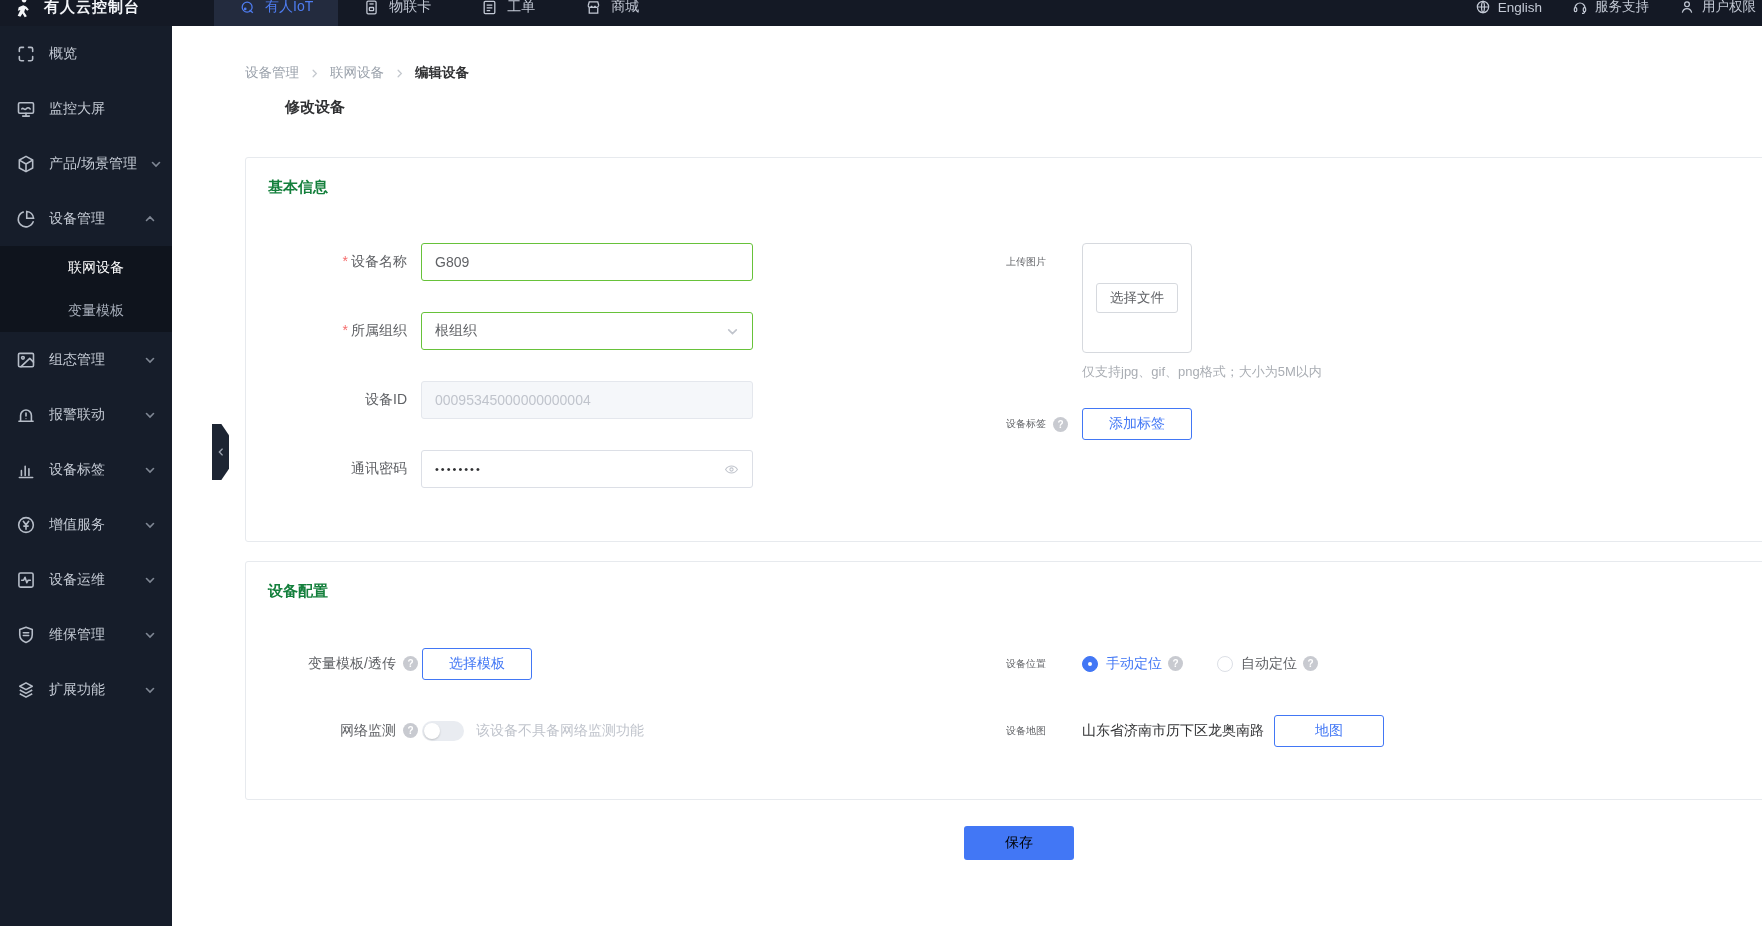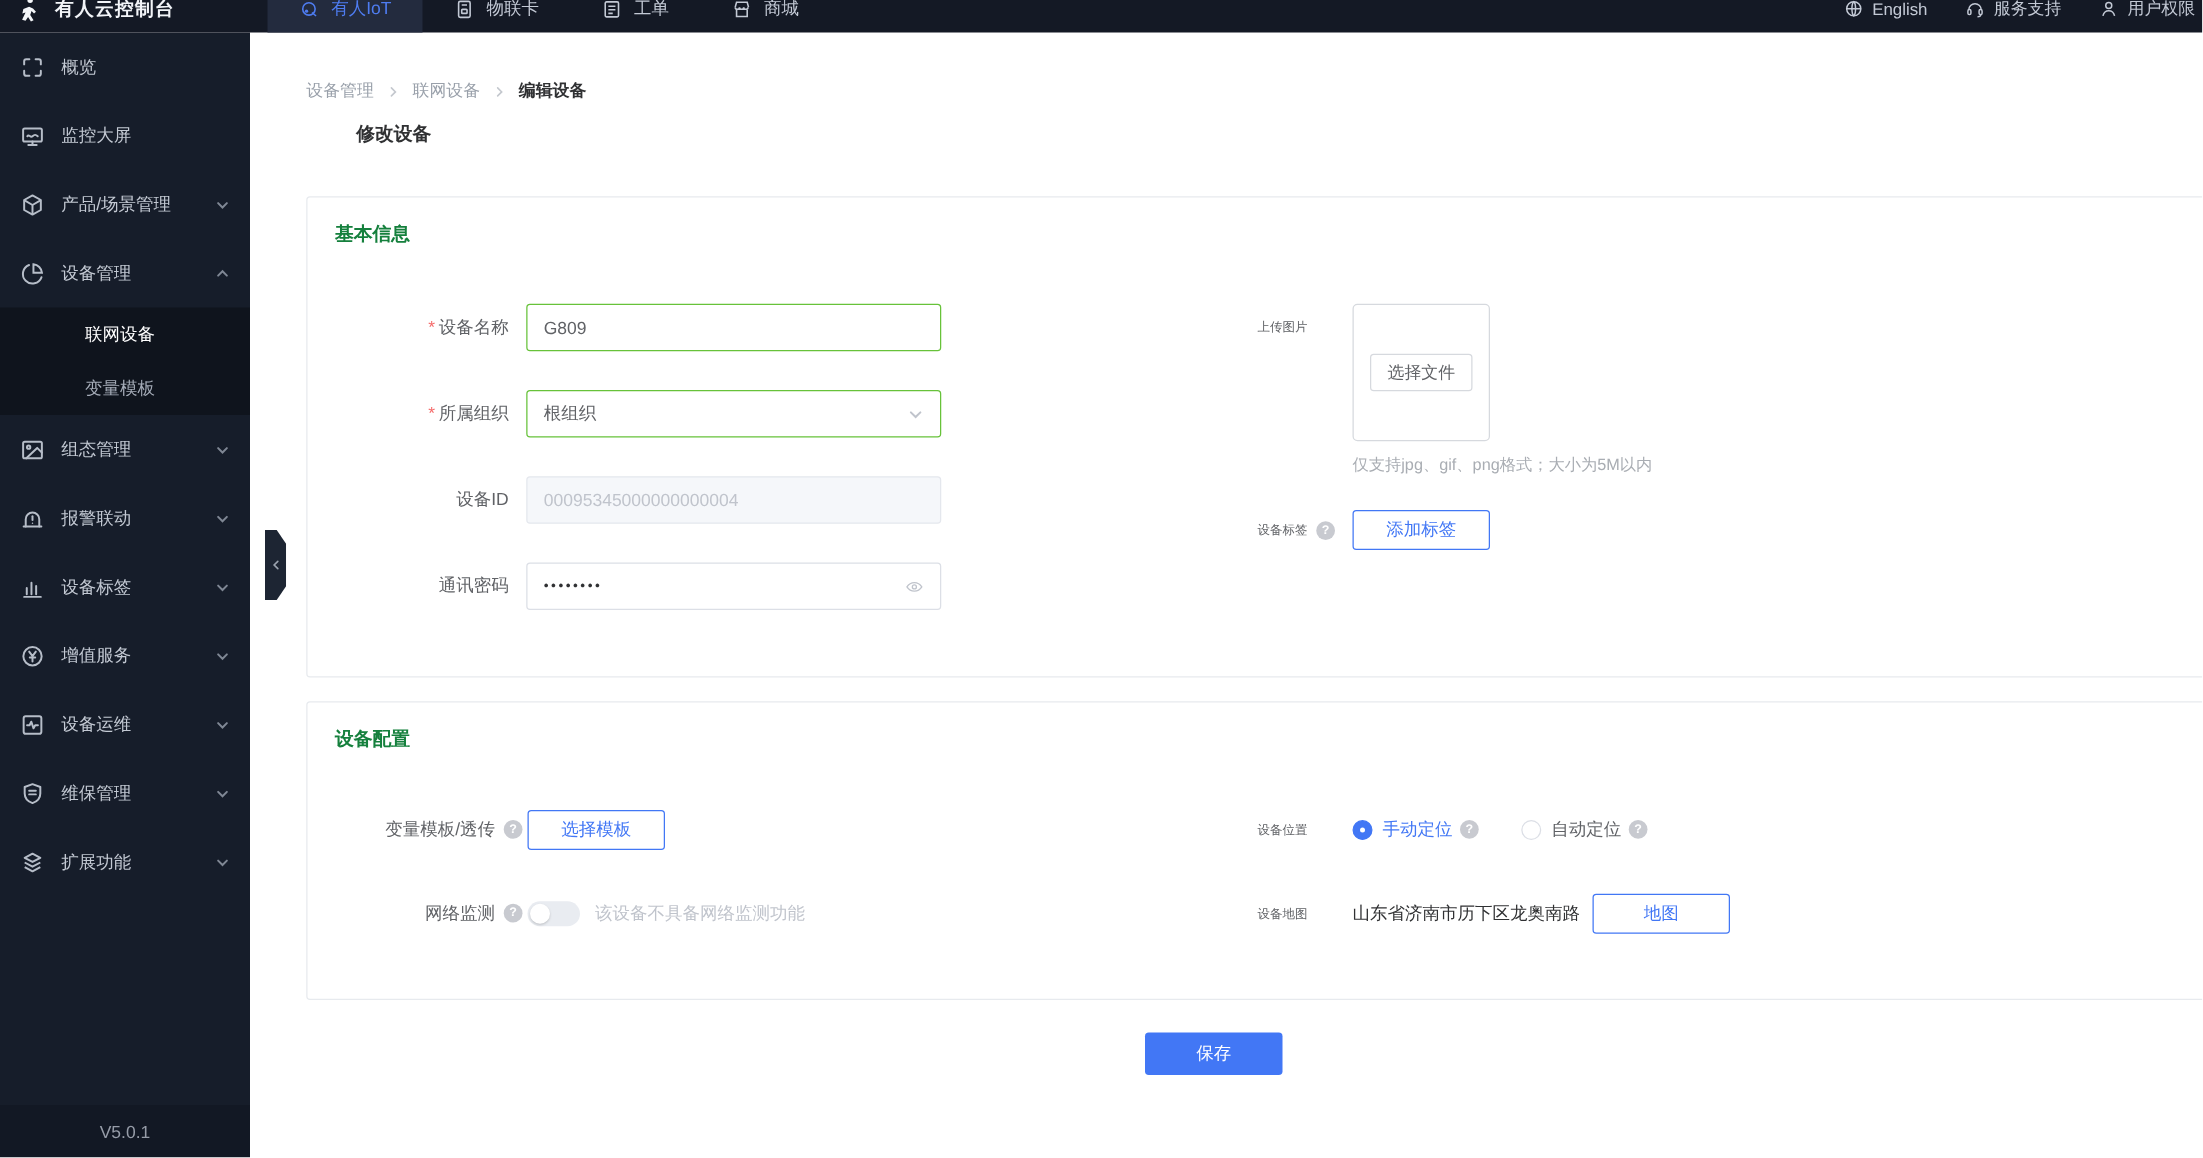--- a/index.html
+++ b/index.html
@@ -12,21 +12,21 @@
   .logo-area{width:212px;flex-shrink:0;display:flex;align-items:center;gap:10px;padding-left:12px;box-sizing:border-box;}
   .logo-mark{color:#f4f6f9;}
   .logo-text{color:#f2f4f8;font-size:15px;font-weight:bold;letter-spacing:1px;white-space:nowrap;}
   .top-tabs{display:flex;align-items:stretch;height:100%;margin-left:2px;}
   .top-tab{display:flex;align-items:center;gap:9px;padding:0 25px;font-size:14px;color:#c3c9d5;cursor:pointer;white-space:nowrap;}
   .top-tab.active{background:#232b3e;color:#4e7cf0;}
   .topbar-right{margin-left:auto;display:flex;align-items:center;gap:30px;padding-right:6px;font-size:13.5px;white-space:nowrap;}
   .topbar-right .tr-item{display:flex;align-items:center;gap:7px;cursor:pointer;}
 
   
-  .sidebar{position:absolute;left:0;top:26px;bottom:0;width:200px;background:#161d2a;color:#c3c9d3;z-index:5;}
+  .sidebar{position:absolute;left:0;top:26px;bottom:0;width:172px;background:#161d2a;color:#c3c9d3;z-index:5;}
   .menu-item{height:55px;display:flex;align-items:center;gap:13px;padding:0 16px;cursor:pointer;font-size:14px;}
   .menu-item .mi-icon{width:20px;height:20px;color:#b6bdc8;flex-shrink:0;}
   .menu-item .mi-label{flex:1;white-space:nowrap;}
   .menu-item .mi-chevron{color:#7f8794;}
   .submenu{background:#0f141d;}
   .submenu-item{height:43px;display:flex;align-items:center;padding-left:68px;font-size:14px;color:#a6adb9;cursor:pointer;}
   .submenu-item.active{color:#ffffff;}
   .version{position:absolute;left:0;right:0;bottom:0;height:42px;background:#121824;display:flex;align-items:center;justify-content:center;font-size:14px;color:#969ca8;}
   .collapse-handle{position:absolute;left:212px;top:424px;width:17px;height:56px;background:#1d2533;color:#9aa2ae;display:flex;align-items:center;justify-content:center;clip-path:polygon(0 0,55% 0,100% 20%,100% 80%,55% 100%,0 100%);cursor:pointer;z-index:5;}
 
@@ -78,21 +78,21 @@
   .radio{width:16px;height:16px;border-radius:50%;box-sizing:border-box;flex-shrink:0;cursor:pointer;}
   .radio.on{background:#4277f5;border:1px solid #4277f5;position:relative;}
   .radio.on::after{content:"";position:absolute;left:5px;top:5px;width:4px;height:4px;border-radius:50%;background:#fff;}
   .radio.off{background:#fff;border:1px solid #dcdfe6;}
   .radio-label{font-size:14px;margin:0 6px 0 8px;white-space:nowrap;}
   .radio-label.sel{color:#4277f5;}
   .radio-label.unsel{color:#606266;}
   .addr{font-size:14px;color:#303133;white-space:nowrap;}
   .map-btn{margin-left:10px;}
 
-  .save-btn{position:absolute;left:704px;top:800px;width:110px;height:34px;background:#4277f5;border:none;border-radius:3px;color:#ffffff;font-size:14px;cursor:pointer;font-family:inherit;}
+  .save-btn{position:absolute;left:752px;top:800px;width:110px;height:34px;background:#4277f5;border:none;border-radius:3px;color:#000000;font-size:14px;cursor:pointer;font-family:inherit;}
 </style>
 </head>
 <body>
 
 <div class="app">
 
   <div class="topbar">
     <div class="logo-area">
       <span class="logo-mark">
         <svg width="22" height="22" viewBox="0 0 24 24" fill="currentColor">
@@ -330,21 +330,20 @@
             <path d="M4.5 16.5l7.5 4 7.5-4"></path>
           </svg>
       </span>
       <span class="mi-label">扩展功能</span>
       <span class="mi-chevron">
         <svg width="12" height="12" viewBox="0 0 12 12" fill="none" stroke="currentColor" stroke-width="1.6" stroke-linecap="round">
             <path d="M2.5 4.5L6 8l3.5-3.5"></path>
           </svg>
       </span>
     </div>
-    <div class="version">V5.0.1</div>
   </div>
 
   <div class="collapse-handle">
     <svg width="10" height="10" viewBox="0 0 12 12" fill="none" stroke="currentColor" stroke-width="1.6" stroke-linecap="round">
         <path d="M7.5 2.5L4 6l3.5 3.5"></path>
       </svg>
   </div>
 
   <div class="main">
 

